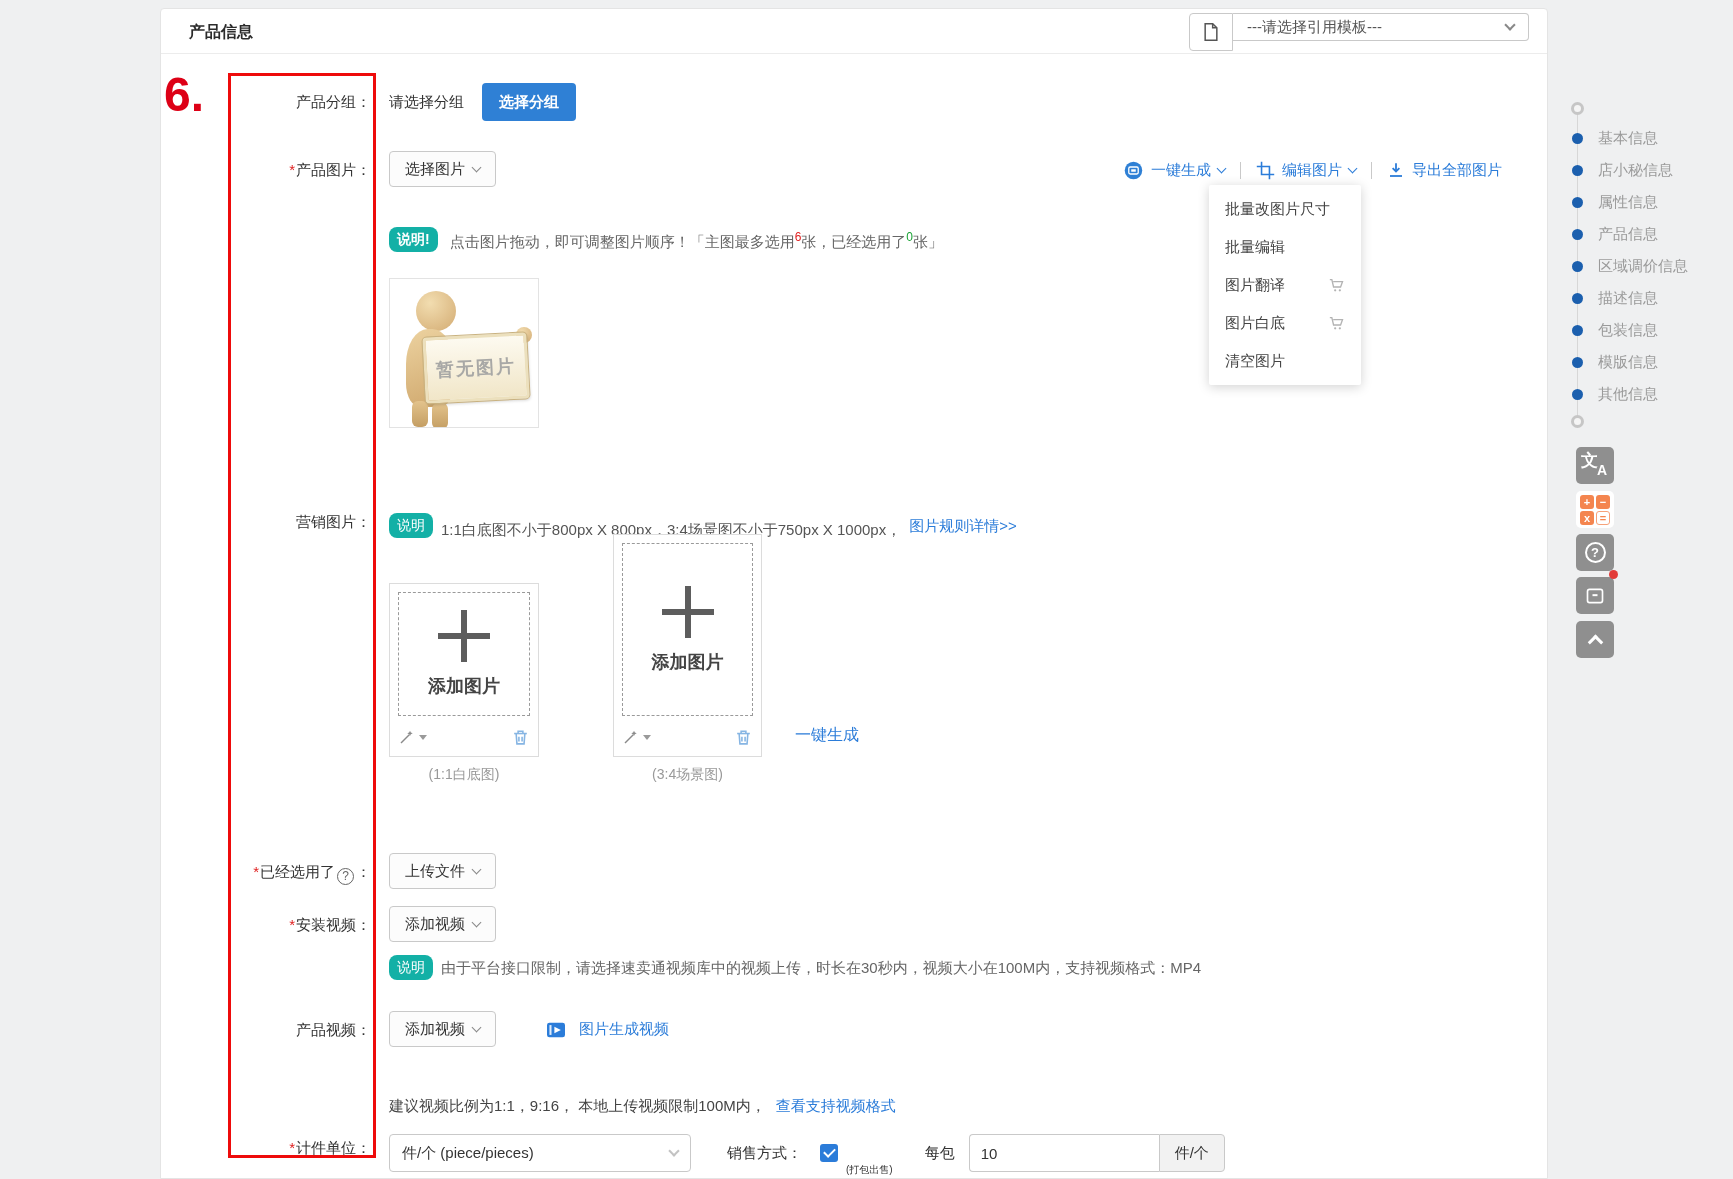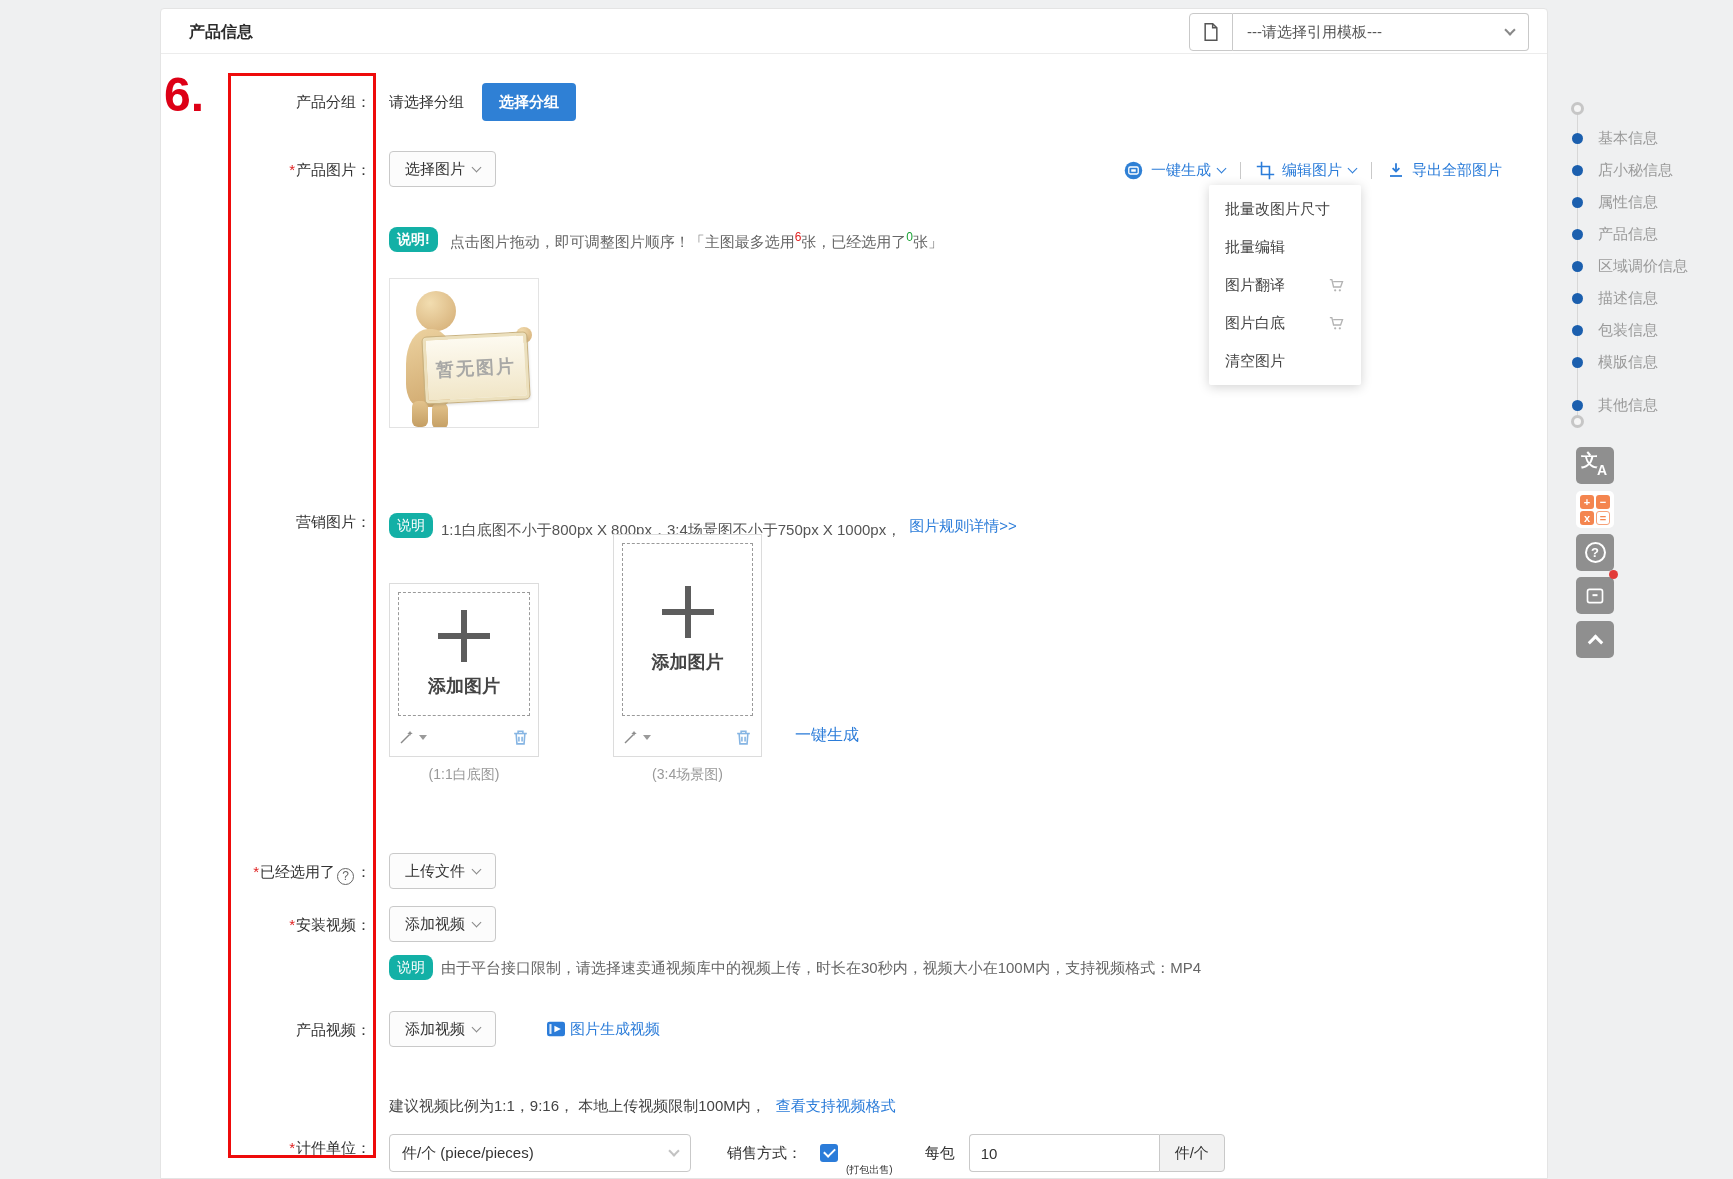--- a/index.html
+++ b/index.html
@@ -8,21 +8,21 @@
   .page { position:relative; width:1733px; height:1179px; overflow:hidden; }
 
   
   .panel { position:absolute; left:160px; top:8px; width:1388px; height:1171px;
            background:#fff; border:1px solid #e4e4e4; border-radius:4px 4px 0 0; }
   .panel-header { position:absolute; left:0; top:0; right:0; height:45px; border-bottom:1px solid #ececec; }
   .panel-title { position:absolute; left:28px; top:0; line-height:45px; font-size:16px; font-weight:bold; color:#2b2b2b; }
   .tpl-group { position:absolute; right:18px; top:4px; height:38px; display:flex; }
   .tpl-iconbtn { width:44px; height:38px; border:1px solid #c9c9c9; border-radius:4px 0 0 4px;
                  display:flex; align-items:center; justify-content:center; background:#fff; cursor:pointer; }
-  .tpl-select { width:296px; height:38px; border:1px solid #c9c9c9; border-left:none; border-radius:0 4px 4px 0;
+  .tpl-select { width:296px; height:28px; border:1px solid #c9c9c9; border-left:none; border-radius:0 4px 4px 0;
                 display:flex; align-items:center; padding:0 14px; color:#555; font-size:15px; background:#fff; cursor:pointer; }
   .tpl-select .grow { flex:1; }
 
   
   .btn-light { display:inline-flex; align-items:center; gap:8px; height:36px; padding:0 15px;
                background:#fcfcfc; border:1px solid #c9c9c9; border-radius:4px; font-size:15px; color:#333; cursor:pointer; }
   .btn-primary { display:inline-flex; align-items:center; height:38px; padding:0 17px; background:#2f80d5;
                  border:none; border-radius:4px; color:#fff; font-size:15px; font-weight:bold; cursor:pointer; }
   .chev { display:inline-block; width:8px; height:8px; border-right:2px solid currentColor; border-bottom:2px solid currentColor;
           transform:rotate(45deg); margin-top:-4px; }
@@ -331,21 +331,21 @@
       </div>
     </div>
 
     <div class="frow r-pvideo">
       <div class="frow-label"><span>产品视频：</span></div>
       <div class="frow-ctrl">
         <button class="btn-light">
           <span>添加视频</span>
           <span class="chev sm" style="color:#888"></span>
         </button>
-        <span style="display:flex;align-items:flex-start;gap:4px;margin-left:50px;">
+        <span style="display:flex;align-items:flex-end;gap:13px;margin-left:50px;">
           <svg width="20" height="18" viewBox="0 0 24 22">
               <rect x="1" y="2" width="22" height="18" rx="3" fill="#2b7cd9"></rect>
               <rect x="4" y="5" width="2.5" height="12" fill="#fff" opacity=".85"></rect>
               <polygon points="10,7 18,11 10,15" fill="#fff"></polygon>
             </svg>
           <span class="link">图片生成视频</span>
         </span>
       </div>
     </div>
     <div class="frow r-pvhint">
@@ -401,21 +401,21 @@
         <span class="nav-label">描述信息</span>
       </div>
     <div class="nav-item" style="top:321px;">
         <span class="nav-dot"></span>
         <span class="nav-label">包装信息</span>
       </div>
     <div class="nav-item" style="top:353px;">
         <span class="nav-dot"></span>
         <span class="nav-label">模版信息</span>
       </div>
-    <div class="nav-item" style="top:396px;">
+    <div class="nav-item" style="top:385px;">
         <span class="nav-dot"></span>
         <span class="nav-label">其他信息</span>
       </div>
     <div class="nav-ring" style="top:415px;"></div>
 
     <div class="fbtn" style="top:447px;">
       <span style="position:relative;width:38px;height:37px;">
         <span class="tr-main">文</span>
         <span class="tr-sub">A</span>
       </span>

